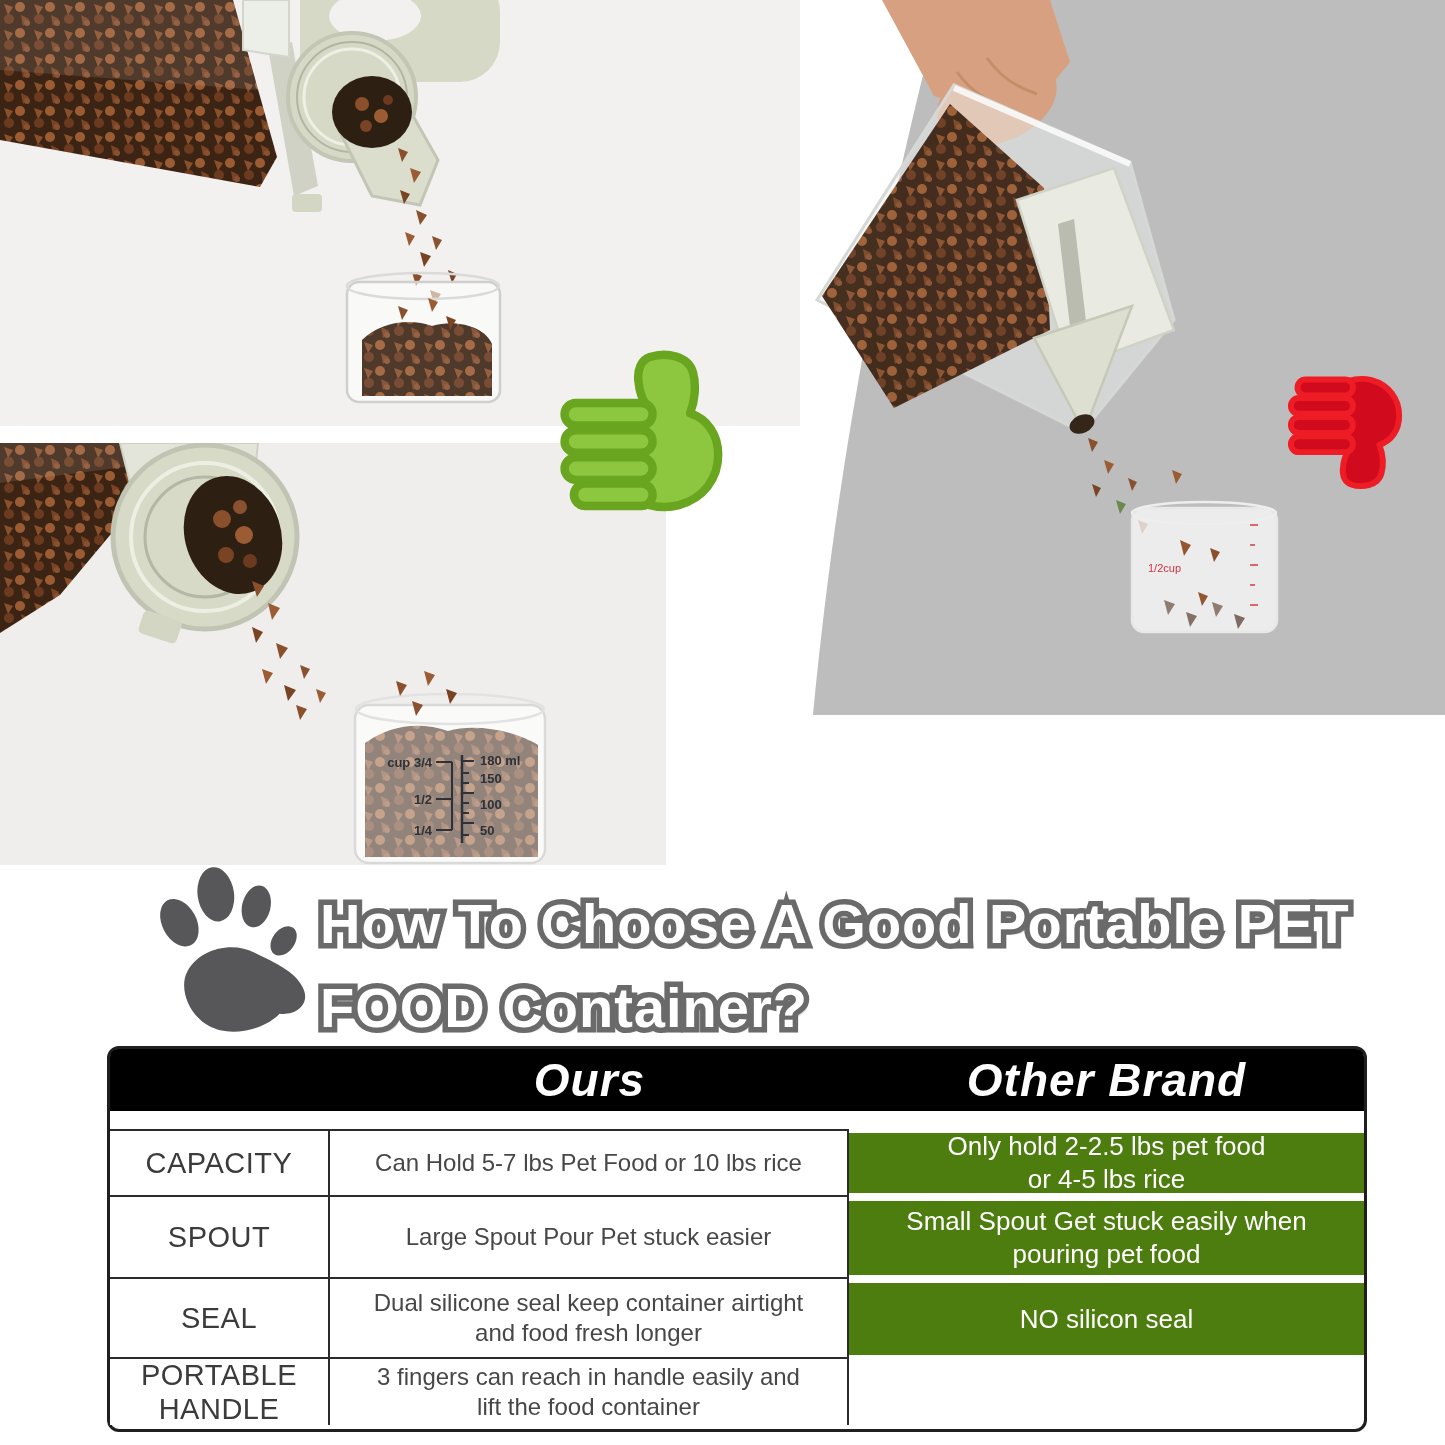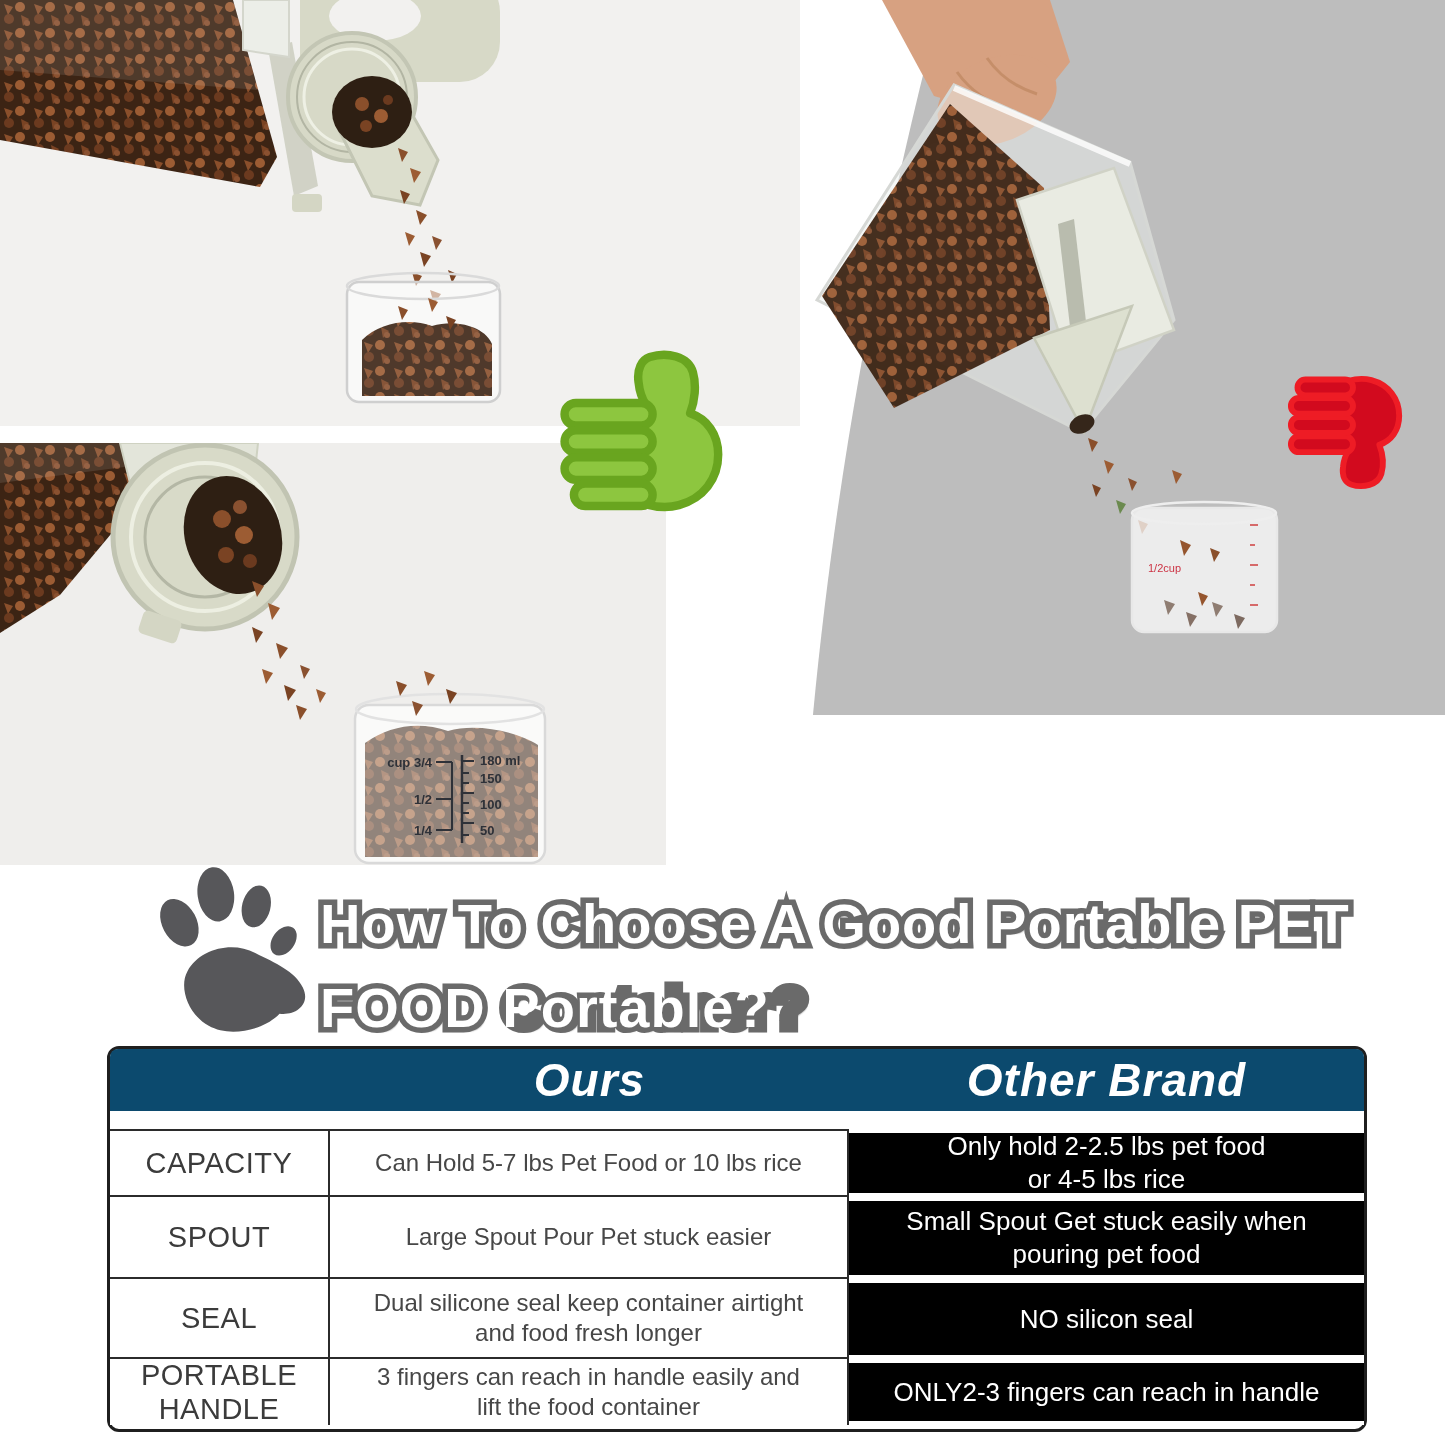--- a/index.html
+++ b/index.html
@@ -24,36 +24,36 @@
   #heading{position:absolute;left:320px;top:882px;width:1110px;}
   .outline-line{position:relative;z-index:0;white-space:nowrap;
     font-weight:bold;font-size:56px;line-height:84px;
     color:#ffffff;letter-spacing:1px;}
   .outline-line::before{content:attr(data-text);position:absolute;left:0;top:0;z-index:-1;
     -webkit-text-stroke:11px #6a6a6a;text-shadow:4px 5px 1px rgba(90,90,90,0.30);}
 
   
   #table{position:absolute;left:107px;top:1046px;width:1260px;
     border:3px solid #1f1f1f;border-radius:12px;background:#ffffff;box-sizing:border-box;}
-  #thead{display:grid;grid-template-columns:220px 519px 1fr;height:62px;background:#0c4a6e;
+  #thead{display:grid;grid-template-columns:220px 519px 1fr;height:62px;background:#000000;
     border-radius:8px 8px 0 0;}
   .hcell{display:flex;align-items:center;justify-content:center;
     font-style:italic;font-weight:bold;font-size:46px;color:#fff;letter-spacing:1px;}
   #tgap{height:18px;background:#ffffff;}
   #tbody{display:grid;grid-template-columns:220px 519px 1fr;grid-template-rows:68px 82px 80px 66px;
     padding-bottom:4px;}
   .cLabel,.cOurs{display:flex;align-items:center;justify-content:center;text-align:center;
     background:#fff;border-right:2px solid #2b2b2b;box-sizing:border-box;white-space:pre-line;}
   .row0.cLabel,.row0.cOurs{border-top:2px solid #2b2b2b;}
   .row0.cLabel,.row1.cLabel,.row2.cLabel,
   .row0.cOurs,.row1.cOurs,.row2.cOurs{border-bottom:2px solid #2b2b2b;}
   .cLabel{font-weight:normal;font-size:29px;color:#3b3b3b;letter-spacing:0.5px;line-height:34px;}
   .cOurs{font-size:24px;color:#474747;line-height:30px;padding:4px 14px;}
   .cOther{background:#fff;padding:4px 0;box-sizing:border-box;}
-  .cOther .fill{height:100%;background:#000000;display:flex;align-items:center;justify-content:center;
+  .cOther .fill{height:100%;background:#4d7c0f;display:flex;align-items:center;justify-content:center;
     text-align:center;color:#fff;font-size:26px;line-height:33px;white-space:pre-line;padding:0 18px;box-sizing:border-box;}
 
   .svgtxt{font-family:"Liberation Sans",sans-serif;}
 </style>
 </head>
 <body>
 
 <div id="page">
 
   <svg width="0" height="0" style="position:absolute" aria-hidden="true">
@@ -232,21 +232,21 @@
   </svg>
   <svg id="thumb-down" viewBox="0 0 200 190">
     <use href="#thumb-shape" width="200" height="190"></use>
   </svg>
 
   <svg id="paw" viewBox="0 0 160 170">
     <use href="#paw-shape" width="160" height="170"></use>
   </svg>
   <div id="heading">
     <div class="outline-line" data-text="How To Choose A Good Portable PET">How To Choose A Good Portable PET</div>
-    <div class="outline-line" data-text="FOOD Container?">FOOD Portable?</div>
+    <div class="outline-line" data-text="FOOD Container?">FOOD Container?</div>
   </div>
 
   <div id="table">
     <div id="thead">
       <div class="hcell"></div>
       <div class="hcell">Ours</div>
       <div class="hcell">Other Brand</div>
     </div>
     <div id="tgap"></div>
     <div id="tbody">
@@ -268,19 +268,16 @@
       <div class="cOurs row2">Dual silicone seal keep container airtight
 and food fresh longer</div>
       <div class="cOther row2">
           <div class="fill">NO silicon seal</div>
         </div>
 
       <div class="cLabel row3">PORTABLE
 HANDLE</div>
       <div class="cOurs row3">3 fingers can reach in handle easily and
 lift the food container</div>
-      <div class="cOther row3">
-          <div class="fill">ONLY2-3 fingers can reach in handle</div>
-        </div>
     </div>
   </div>
 
 </div>
 
 </body></html>

